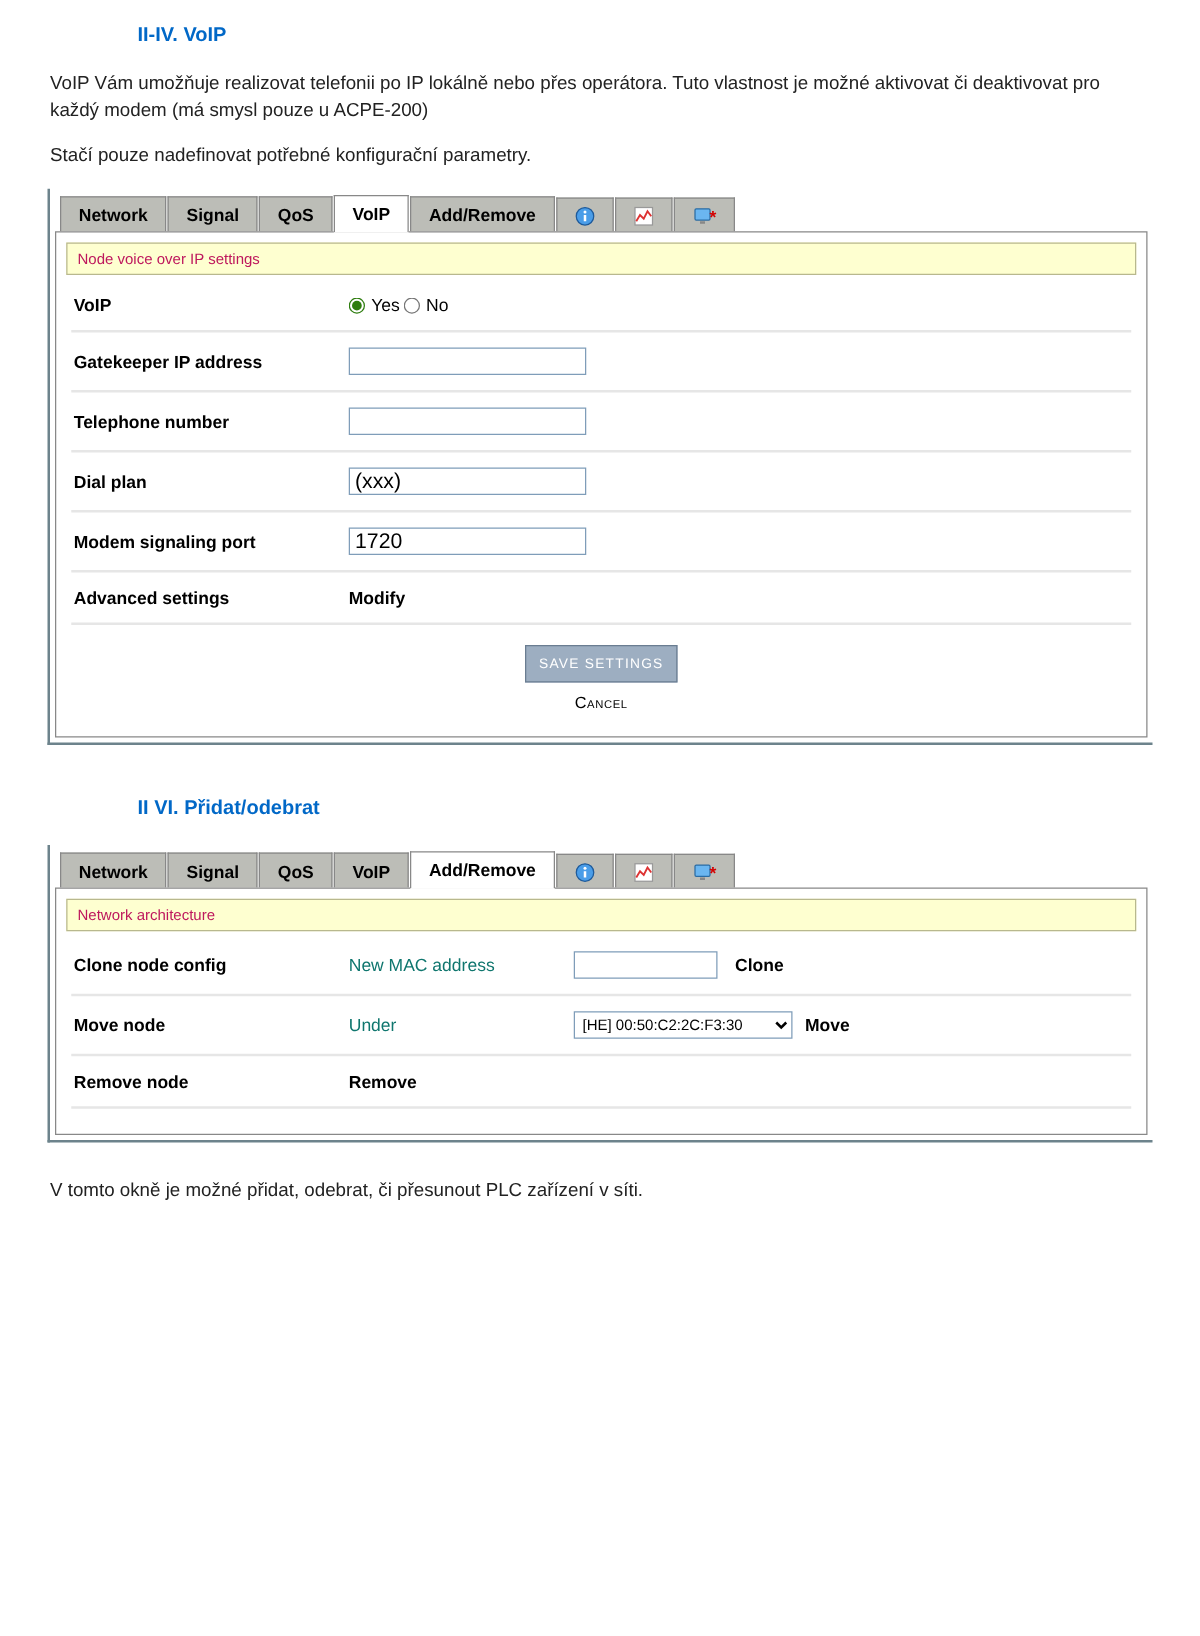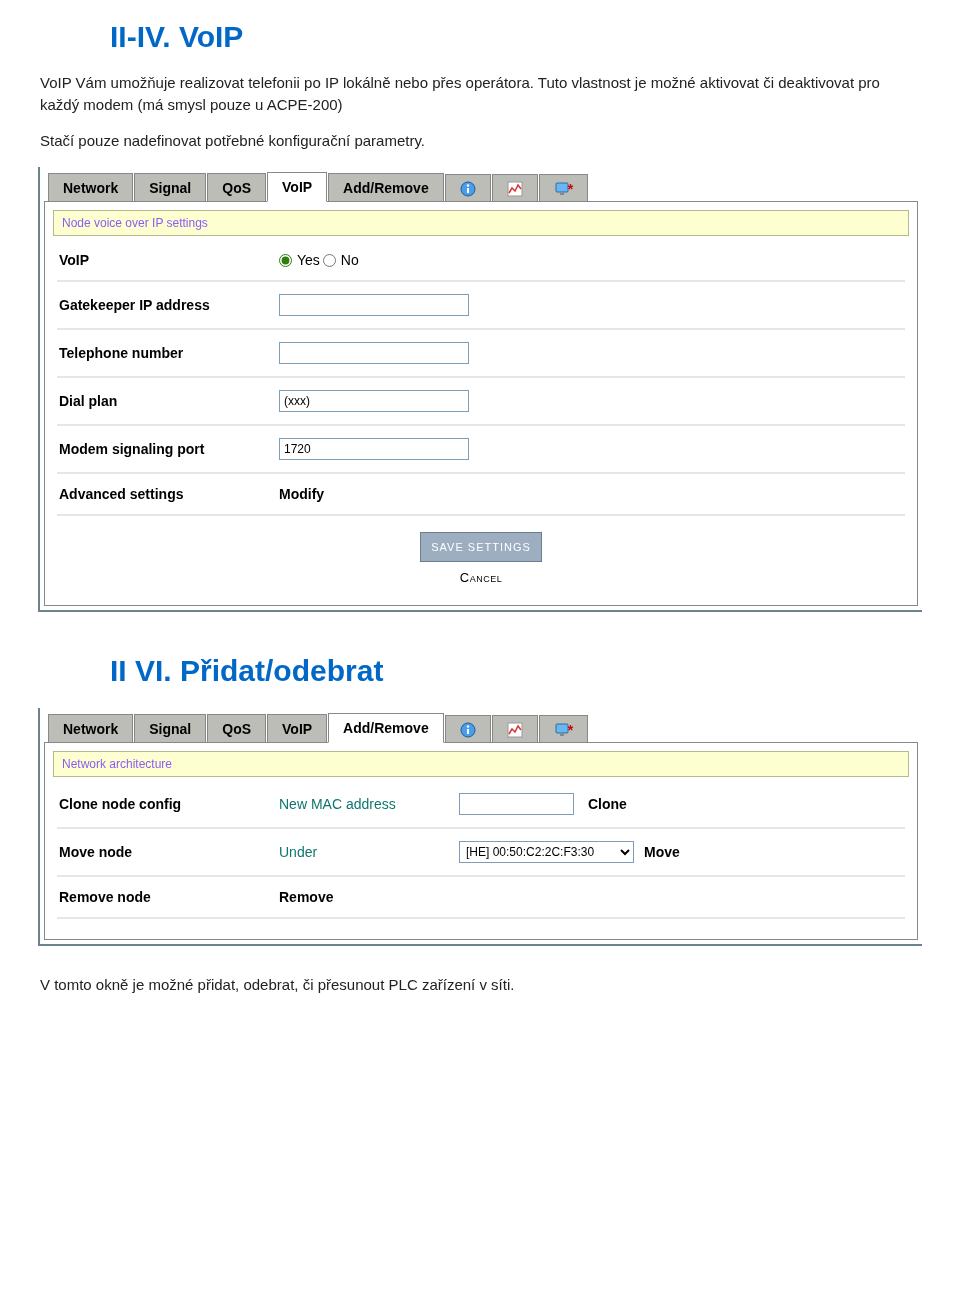--- a/index.html
+++ b/index.html
@@ -3,21 +3,21 @@
   <meta charset="utf-8">
   <style>
     * { box-sizing: border-box; margin: 0; padding: 0; }
     body {
       font-family: Arial, Helvetica, sans-serif;
       background: #fff;
       width: 960px;
       padding: 0;
     }
     .heading {
-      font-size: 30px;
+      font-size: 16px;
       font-weight: bold;
       color: #0168c7;
       padding: 20px 0 12px 110px;
     }
     .bodytext {
       font-size: 15px;
       color: #222;
       padding: 6px 40px 8px 40px;
       line-height: 1.45;
     }
@@ -63,21 +63,21 @@
       padding: 8px 0 14px 0;
       background: #fff;
       position: relative;
     }
     .banner {
       margin: 0 8px 10px 8px;
       background: #feffd0;
       border: 1px solid #b8b88e;
       padding: 5px 8px;
       font-size: 12px;
-      color: #8b5cf6;
+      color: #be185d;
     }
     .form-row {
       display: flex;
       align-items: center;
       padding: 6px 12px 6px 14px;
       font-size: 14px;
     }
     .form-label {
       width: 220px;
       font-weight: bold;
@@ -87,21 +87,21 @@
     .mid-label {
       width: 180px;
       font-size: 14px;
       color: #0f766e;
       flex-shrink: 0;
     }
     .txt {
       border: 1px solid #7f9db9;
       height: 22px;
       padding: 2px 4px;
-      font-size: 12px;
+      font-size: 17px;
       font-family: Arial, sans-serif;
       background: #fff;
     }
     .txt.w190 { width: 190px; }
     .txt.w115 { width: 115px; }
     .sel {
       border: 1px solid #7f9db9;
       height: 22px;
       font-size: 12px;
       background: #fff;

